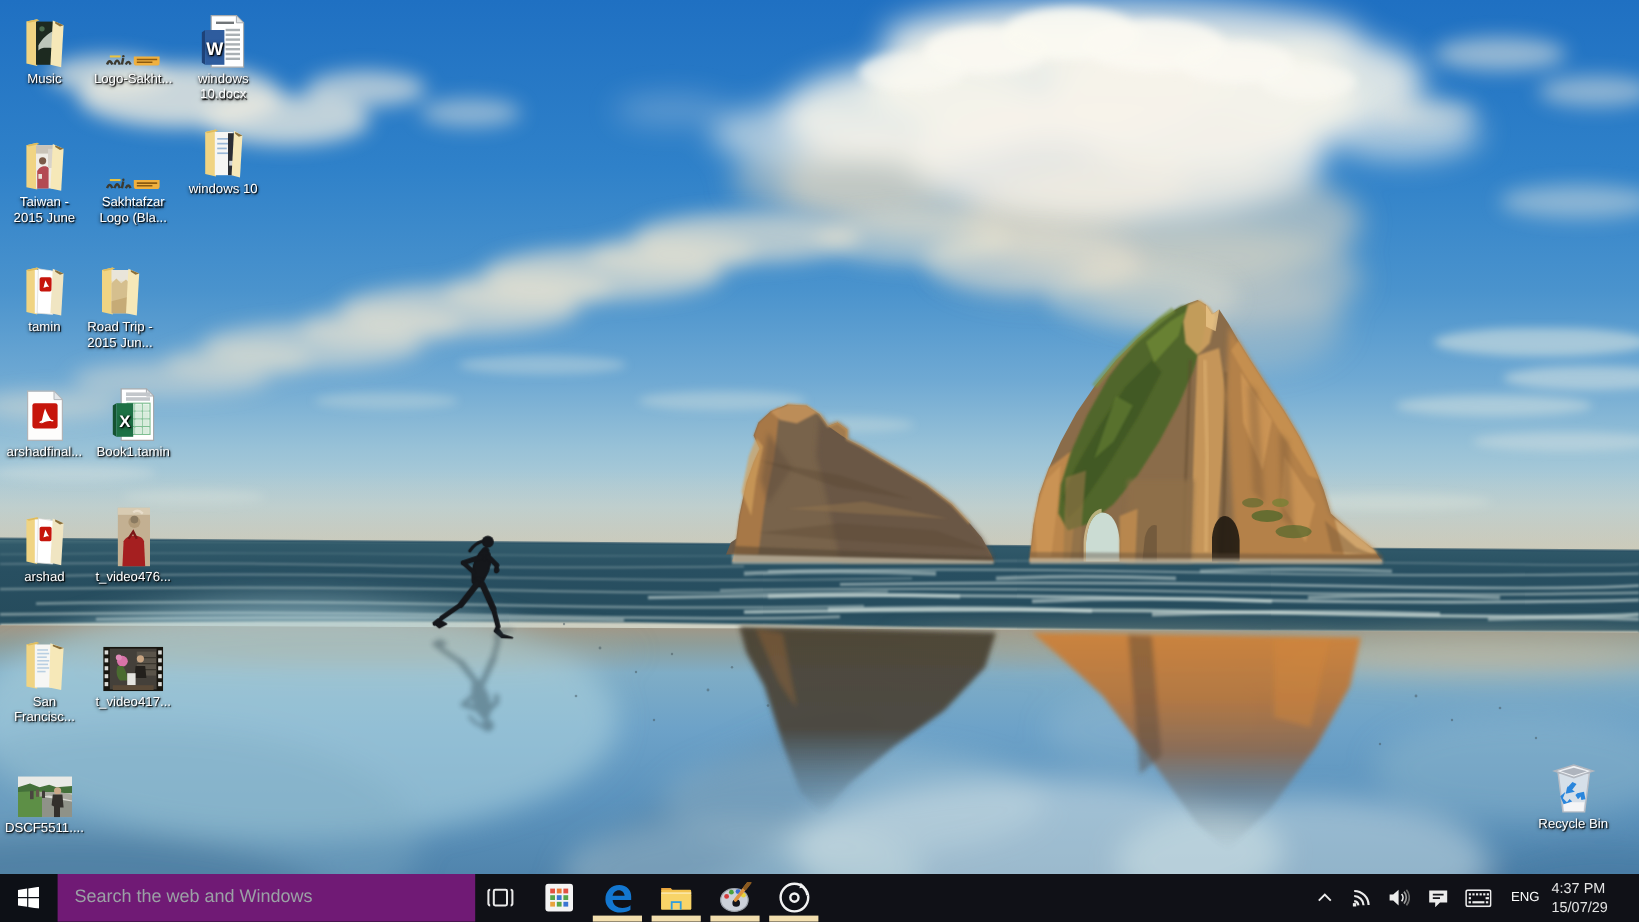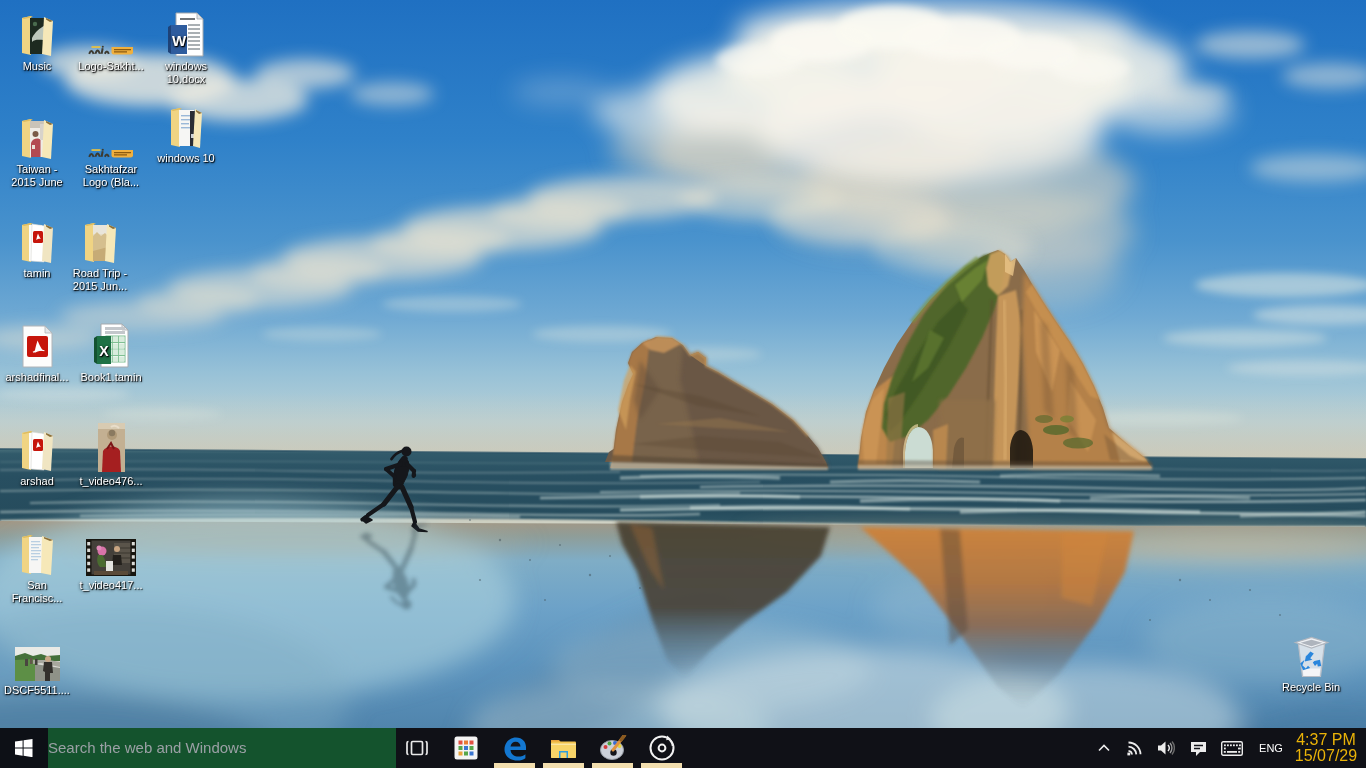--- a/index.html
+++ b/index.html
@@ -2,26 +2,26 @@
 <html><head>
 <meta charset="utf-8">
 <style>
 html,body{margin:0;padding:0;background:#000}
 #screen{position:relative;width:1366px;height:768px;overflow:hidden;font-family:"Liberation Sans",sans-serif}
 #wall{position:absolute;left:0;top:0}
 .ic{position:absolute;width:96px;text-align:center;color:#fff;font-size:11px;line-height:13px;text-shadow:1px 1px 1px #000,0 1px 3px rgba(0,0,0,.9)}
 .art{height:45px;display:flex;align-items:flex-end;justify-content:center;margin-bottom:3px}
 #taskbar{position:absolute;left:0;top:728px;width:1366px;height:40px;background:#101117}
 #startbtn{position:absolute;left:0;top:0;width:48px;height:40px;background:#0d1016}
-#searchbox{position:absolute;left:48px;top:0;width:348px;height:40px;background:#14532d;color:#9ba0a5;font-size:15px;line-height:40px;box-sizing:border-box}
+#searchbox{position:absolute;left:48px;top:0;width:348px;height:40px;background:#701a75;color:#9ba0a5;font-size:15px;line-height:40px;padding-left:14px;box-sizing:border-box}
 .tb{position:absolute;top:0;width:49px;height:40px;display:flex;align-items:center;justify-content:center}
 .ul{position:absolute;top:35px;height:5px;width:41px;background:#f2deae}
 #tray{position:absolute;right:0;top:0;height:40px;display:flex;align-items:center}
 .tri{height:40px;display:flex;align-items:center;justify-content:center}
-#clock{color:#eab308;font-size:16px;text-align:center;line-height:16px;width:66px;margin-right:7px}
+#clock{color:#e5e5e5;font-size:12px;text-align:left;line-height:16px;width:66px;margin-right:7px}
 #eng{color:#fff;font-size:11px;width:44px;text-align:center}
 </style>
 </head>
 <body>
 <div id="screen">
 <svg id="wall" width="1366" height="768" viewBox="0 0 1366 768">
 <defs>
 <linearGradient id="sky" x1="0" y1="0" x2="0" y2="1">
 <stop offset="0" stop-color="#1f70c2"></stop>
 <stop offset=".3" stop-color="#2f81c9"></stop>

